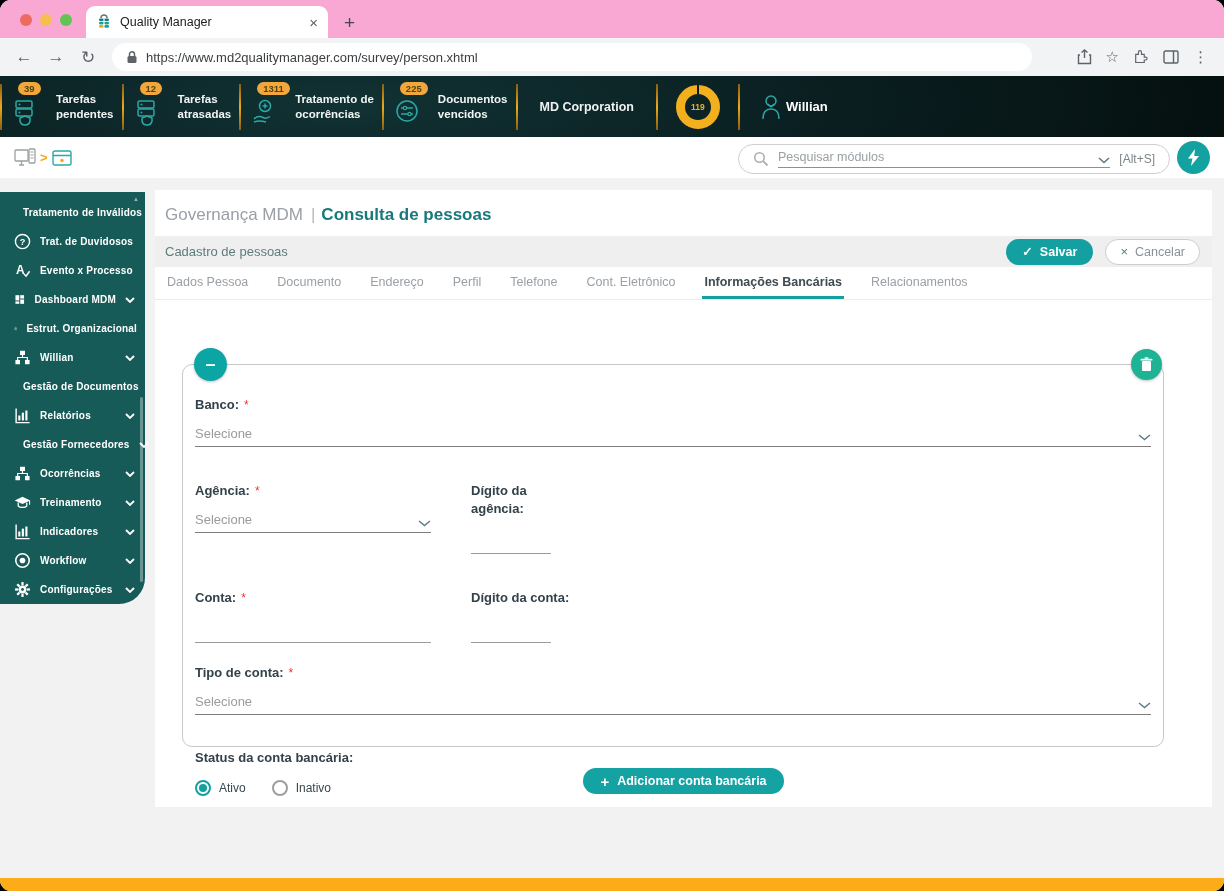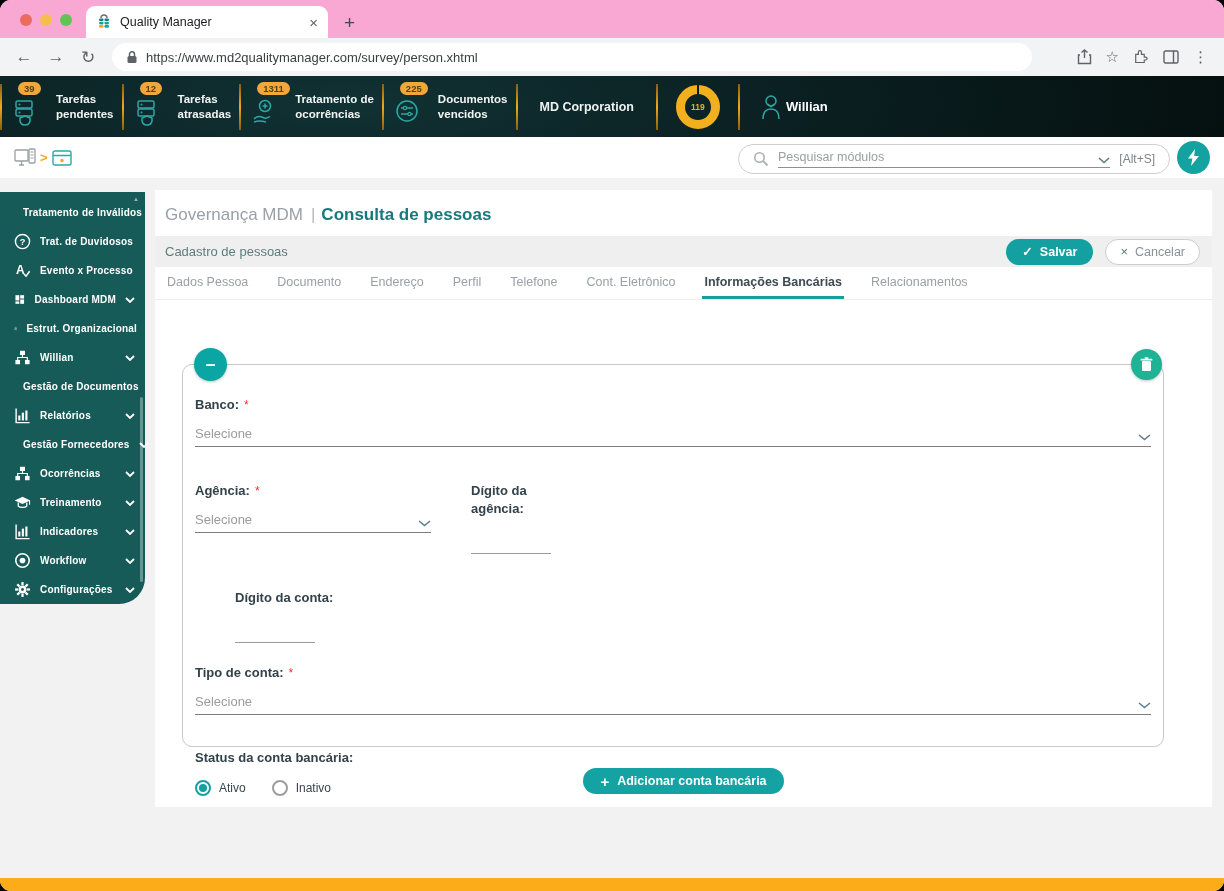--- a/index.html
+++ b/index.html
@@ -541,20 +541,24 @@
               </svg>
             </div>
           </div>
           <div class="col2">
             <span class="f-label">Dígito da agência:</span>
             <div class="input-line"></div>
           </div>
         </div>
 
         <div class="frow">
+          <div class="col1">
+            <span class="f-label">Conta:</span><span class="req">*</span>
+            <div class="input-line"></div>
+          </div>
           <div class="col2">
             <span class="f-label">Dígito da conta:</span>
             <div class="input-line"></div>
           </div>
         </div>
 
         <div class="f-tipo">
           <span class="f-label">Tipo de conta:</span><span class="req">*</span>
           <div class="select-line">
             <span class="select-value">Selecione</span>

